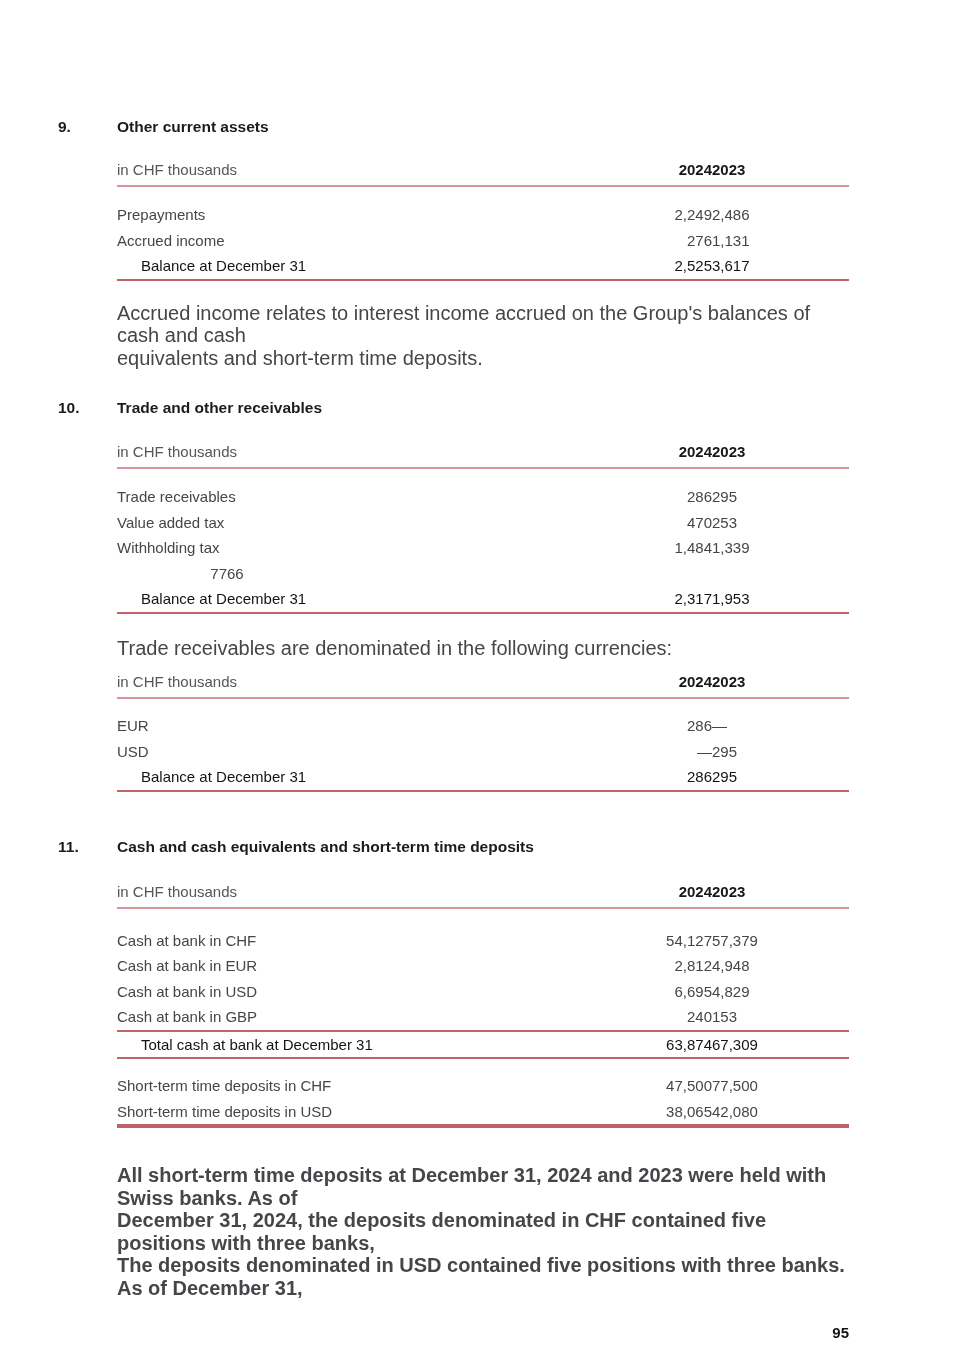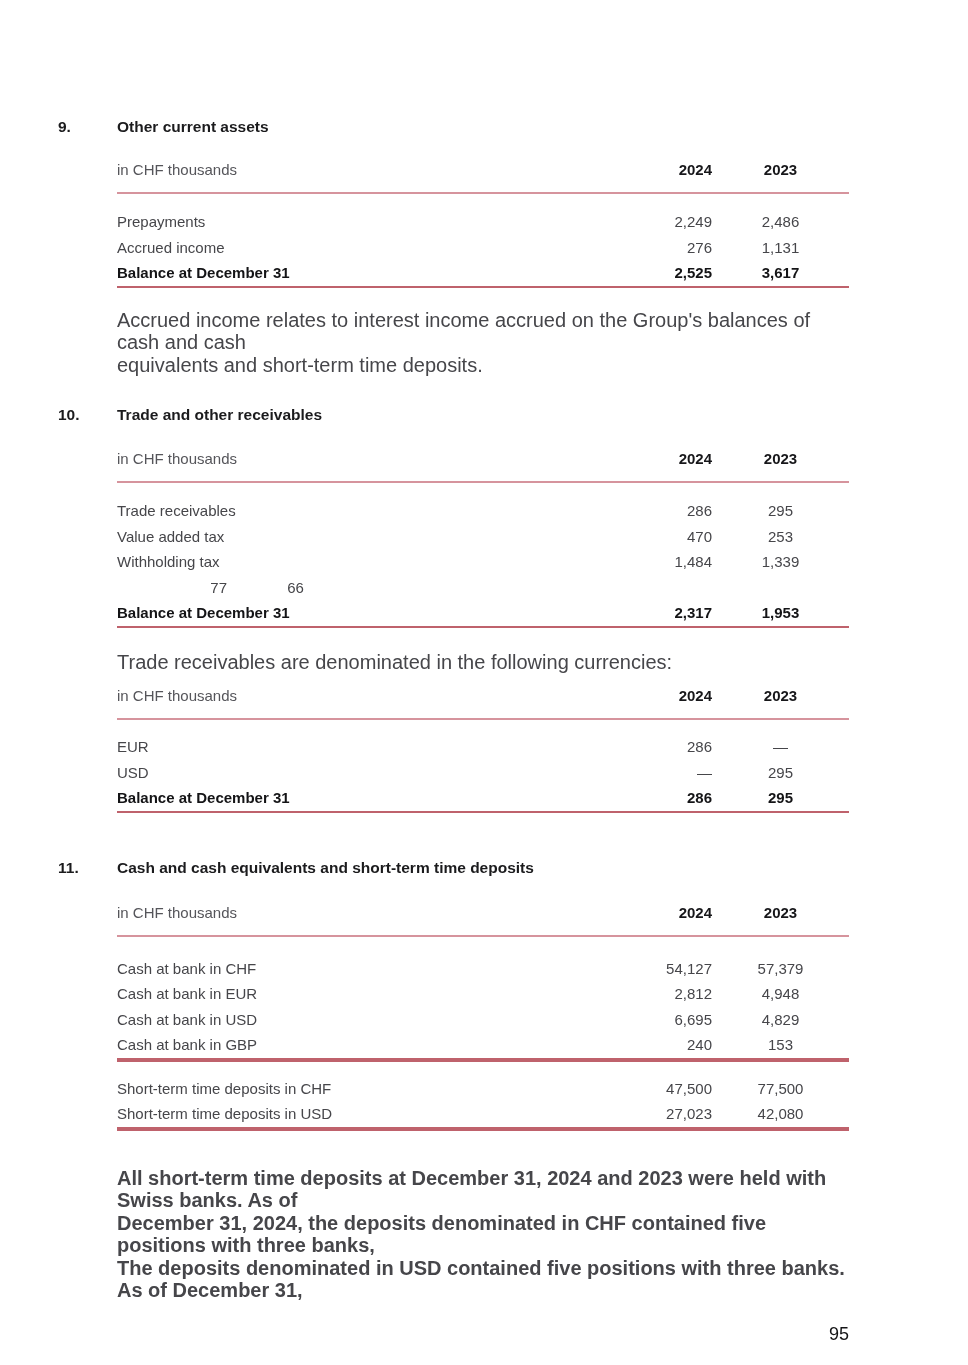--- a/index.html
+++ b/index.html
@@ -17,50 +17,50 @@
   }
   .sec-num { position:absolute; left:-59px; top:0; }
   .mt-h9  { margin-top:117px; }
   .mt-h10 { margin-top:29px; }
   .mt-h11 { margin-top:45px; }
 
   
   .thead {
     display:flex; align-items:flex-end;
     font-size:15px; line-height:19px; color:#55555a;
-    padding-bottom:13px; border-bottom:2px solid #d6949d;
+    padding-bottom:6px; border-bottom:2px solid #d6949d;
   }
   .thead .year { font-weight:bold; color:#17171a; }
   .mt-t9  { margin-top:24px; }
   .mt-t10 { margin-top:25px; }
   .mt-tc  { margin-top:13px; }
   .mt-t11 { margin-top:26px; }
 
   .tl { flex:1; text-align:left; }
   .y1 { width:110px; text-align:right; }
-  .y2 { width:137px; text-align:center; }
+  .y2 { width:137px; text-align:left; }
 
   .tbody { padding-top:15px; }
   .tbody.pt18 { padding-top:14px; }
   .tbody.pt19 { padding-top:19px; }
   .trow { display:flex; align-items:center; height:25.5px; font-size:15px; color:#46464a; }
-  .trow.bold { font-weight:bold; color:#141416; }
+  .trow.bold { font-weight:normal; color:#141416;margin-left:24px; }
   .rule { height:2px; background:#bf626c; }
   .group-gap { height:14px; }
 
   
   .para { font-size:20px; line-height:22.5px; color:#46464a; }
   .mt-p9  { margin-top:21px; }
   .mt-p10 { margin-top:23px; }
   .mt-p11 { margin-top:36px;font-weight:bold; }
 
   
   .page-num {
     position:absolute; top:1324px; right:119px;
-    font-size:18px; font-weight:normal; color:#141416;
+    font-size:15px; font-weight:bold; color:#141416;
   }
 </style>
 </head>
 <body>
 
 <div class="page">
   <div class="content">
 
     <div class="sec-head mt-h9">
       <span class="sec-num">9.</span>
@@ -194,30 +194,35 @@
           <span class="tl">Cash at bank in USD</span>
           <span class="y1">6,695</span>
           <span class="y2">4,829</span>
         </div>
         <div class="trow">
           <span class="tl">Cash at bank in GBP</span>
           <span class="y1">240</span>
           <span class="y2">153</span>
         </div>
         <div class="rule"></div>
+        <div class="trow bold">
+          <span class="tl">Total cash at bank at December 31</span>
+          <span class="y1">63,874</span>
+          <span class="y2">67,309</span>
+        </div>
         <div class="rule"></div>
         <div class="group-gap"></div>
         <div class="trow">
           <span class="tl">Short-term time deposits in CHF</span>
           <span class="y1">47,500</span>
           <span class="y2">77,500</span>
         </div>
         <div class="trow">
           <span class="tl">Short-term time deposits in USD</span>
-          <span class="y1">27,023</span>
+          <span class="y1">38,065</span>
           <span class="y2">42,080</span>
         </div>
         <div class="rule"></div>
         <div class="rule"></div>
       </div>
     </div>
 
     <div class="para mt-p11">
       <div>All short-term time deposits at December 31, 2024 and 2023 were held with Swiss banks. As of</div>
       <div>December 31, 2024, the deposits denominated in CHF contained five positions with three banks,</div>

